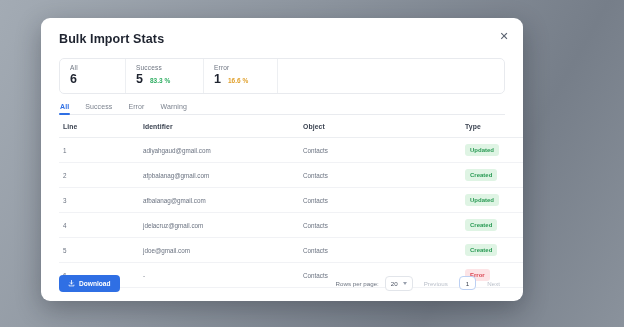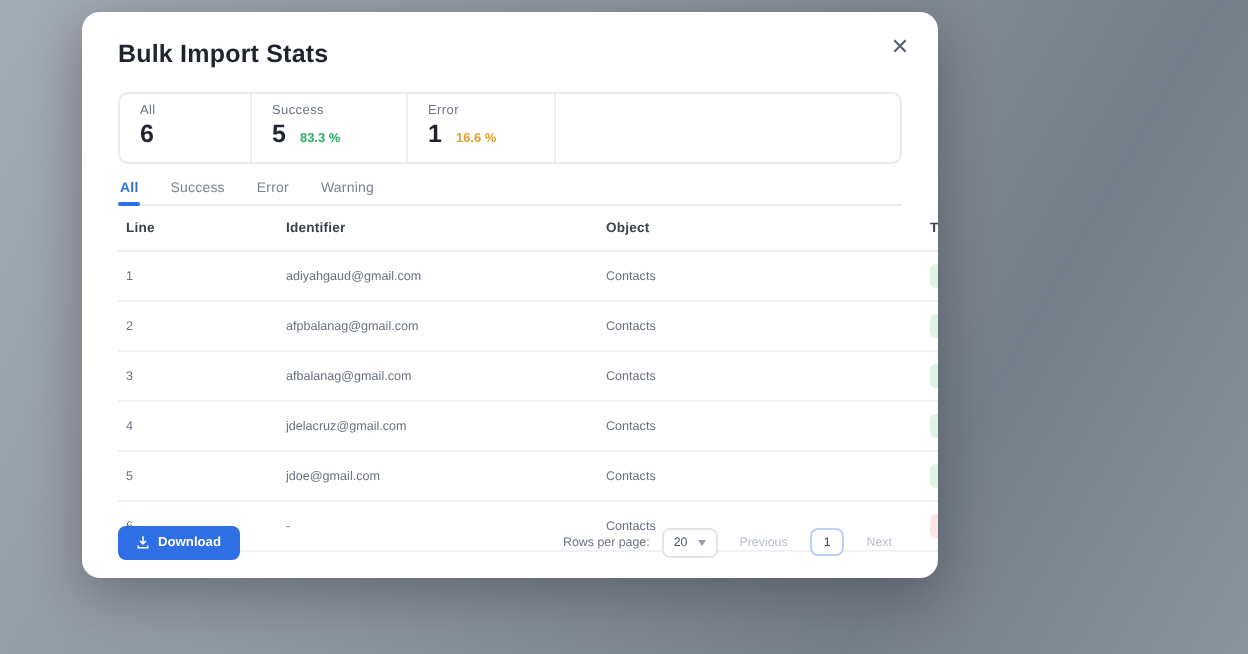--- a/index.html
+++ b/index.html
@@ -16,22 +16,22 @@
 
   .backdrop {
     position: absolute;
     inset: 0;
     background: linear-gradient(120deg, #a3abb4 0%, #8d959f 40%, #767e89 75%, #8a929c 100%);
   }
 
   .modal {
     position: absolute;
     left: 41px;
-    top: 6px;
-    width: 428px;
+    top: 18px;
+    width: 482px;
     height: 283px;
     background: #ffffff;
     border-radius: 9px;
     box-shadow: 0 8px 26px rgba(20,24,32,0.33);
     overflow: hidden;
   }
 
   
   .modal-header {
     position: relative;

